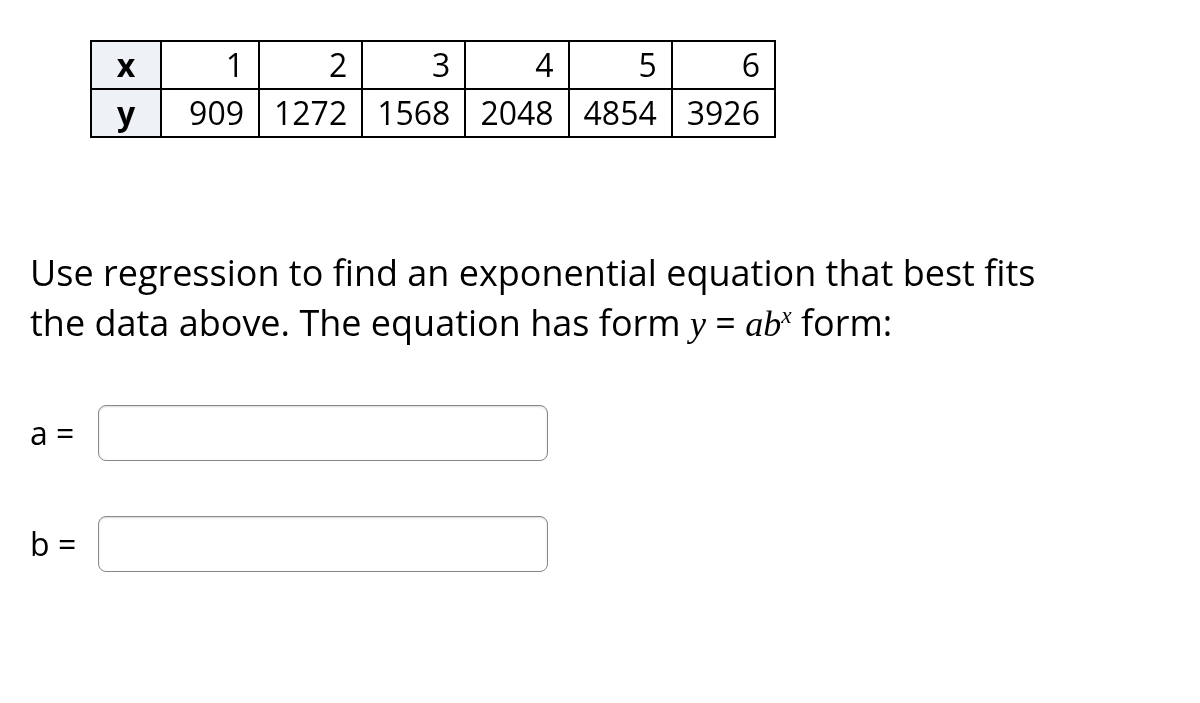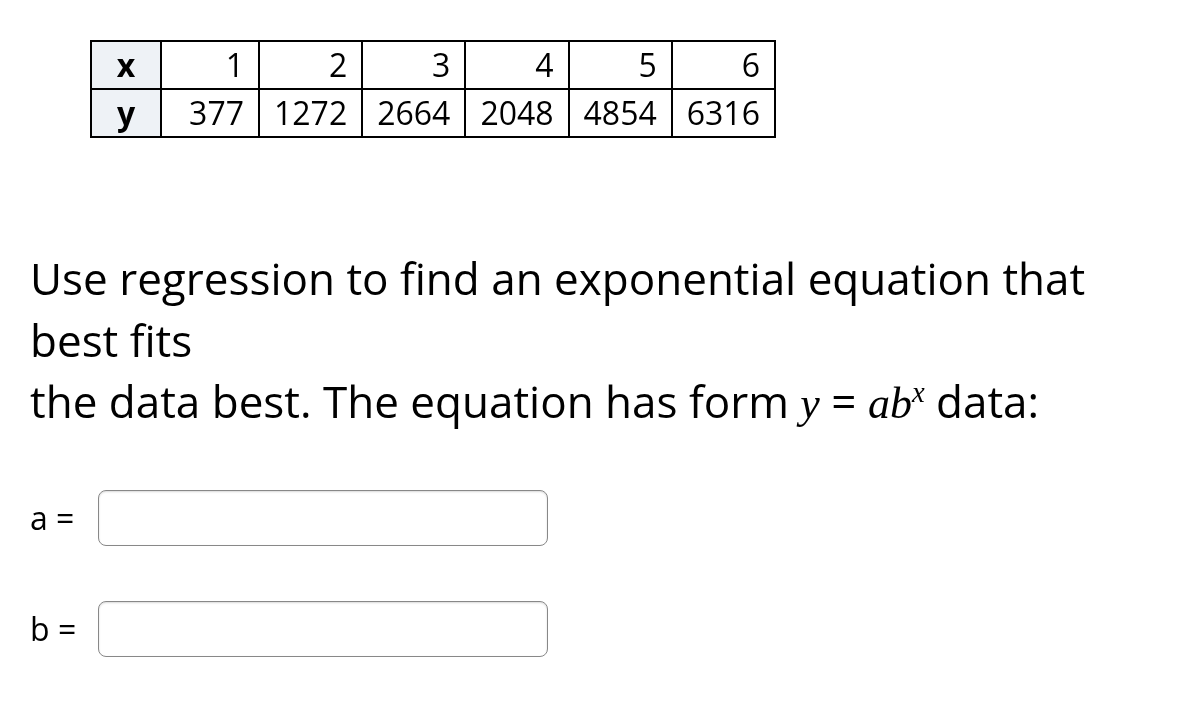--- a/index.html
+++ b/index.html
@@ -29,21 +29,21 @@
       line-height: 1.2;
     }
     td.header {
       font-weight: bold;
       text-align: center;
       background: #eef2f6;
       min-width: 70px;
     }
     .prompt {
       margin-top: 110px;
-      font-size: 44px;
+      font-size: 36px;
       line-height: 1.4;
     }
     .math-i { font-family: "Cambria Math","STIXGeneral","Georgia",serif; font-style: italic; }
     .sup { font-family: "Cambria Math","STIXGeneral","Georgia",serif; font-style: italic; font-size: 0.65em; vertical-align: super; }
     .fields {
       margin-top: 55px;
     }
     .field-row {
       display: flex;
       align-items: center;
@@ -74,34 +74,34 @@
       <td class="header">x</td>
       <td>1</td>
       <td>2</td>
       <td>3</td>
       <td>4</td>
       <td>5</td>
       <td>6</td>
     </tr>
     <tr>
       <td class="header">y</td>
-      <td>377</td>
+      <td>909</td>
       <td>1272</td>
-      <td>2664</td>
+      <td>1568</td>
       <td>2048</td>
       <td>4854</td>
-      <td>6316</td>
+      <td>3926</td>
     </tr>
   </tbody>
     </table>
 </div>
 
 <div class="prompt">
   <span>Use regression to find an exponential equation that best fits</span><br>
-  <span>the data best. The equation has form </span><span class="math-i">y</span><span> = </span><span class="math-i">ab</span><span class="sup">x</span><span> data:</span>
+  <span>the data above. The equation has form </span><span class="math-i">y</span><span> = </span><span class="math-i">ab</span><span class="sup">x</span><span> form:</span>
 </div>
 
 <div class="fields">
   <div class="field-row">
     <div class="field-label">a =</div>
     <input class="field-input" type="text" value="" style="">
   </div>
   <div class="field-row">
     <div class="field-label">b =</div>
     <input class="field-input" type="text" value="" style="">

